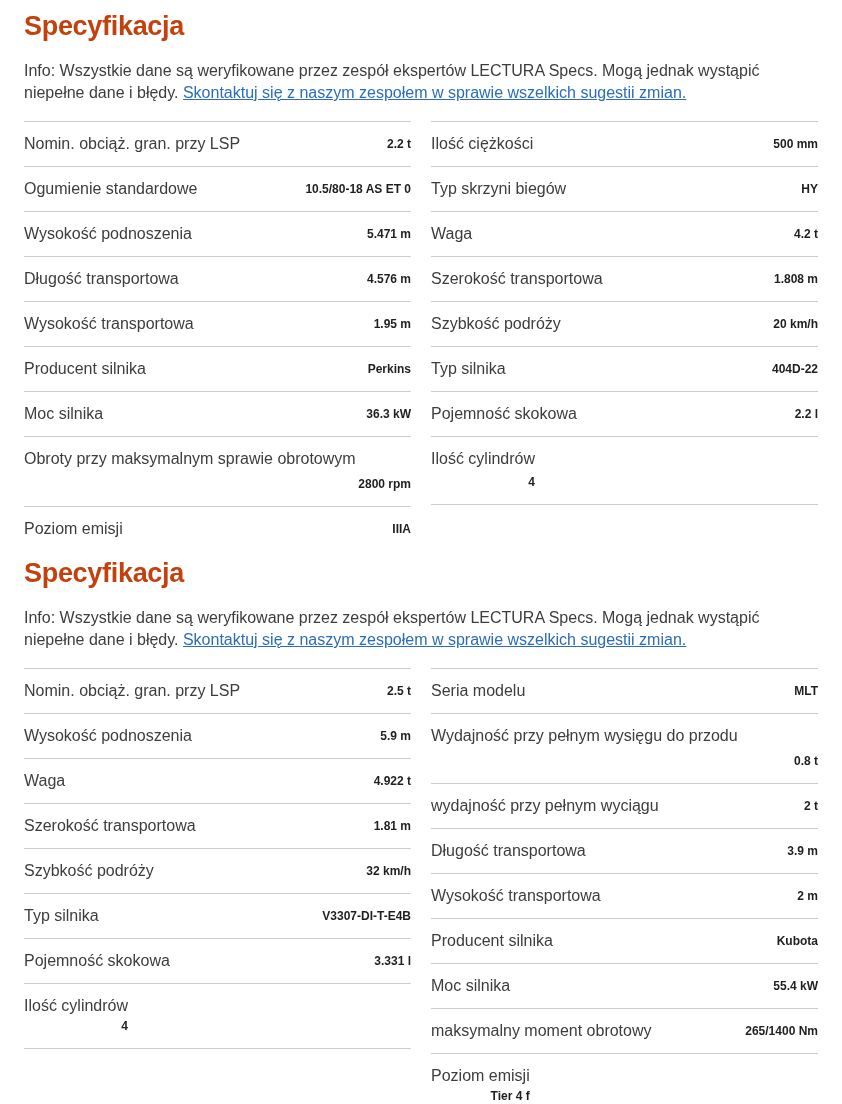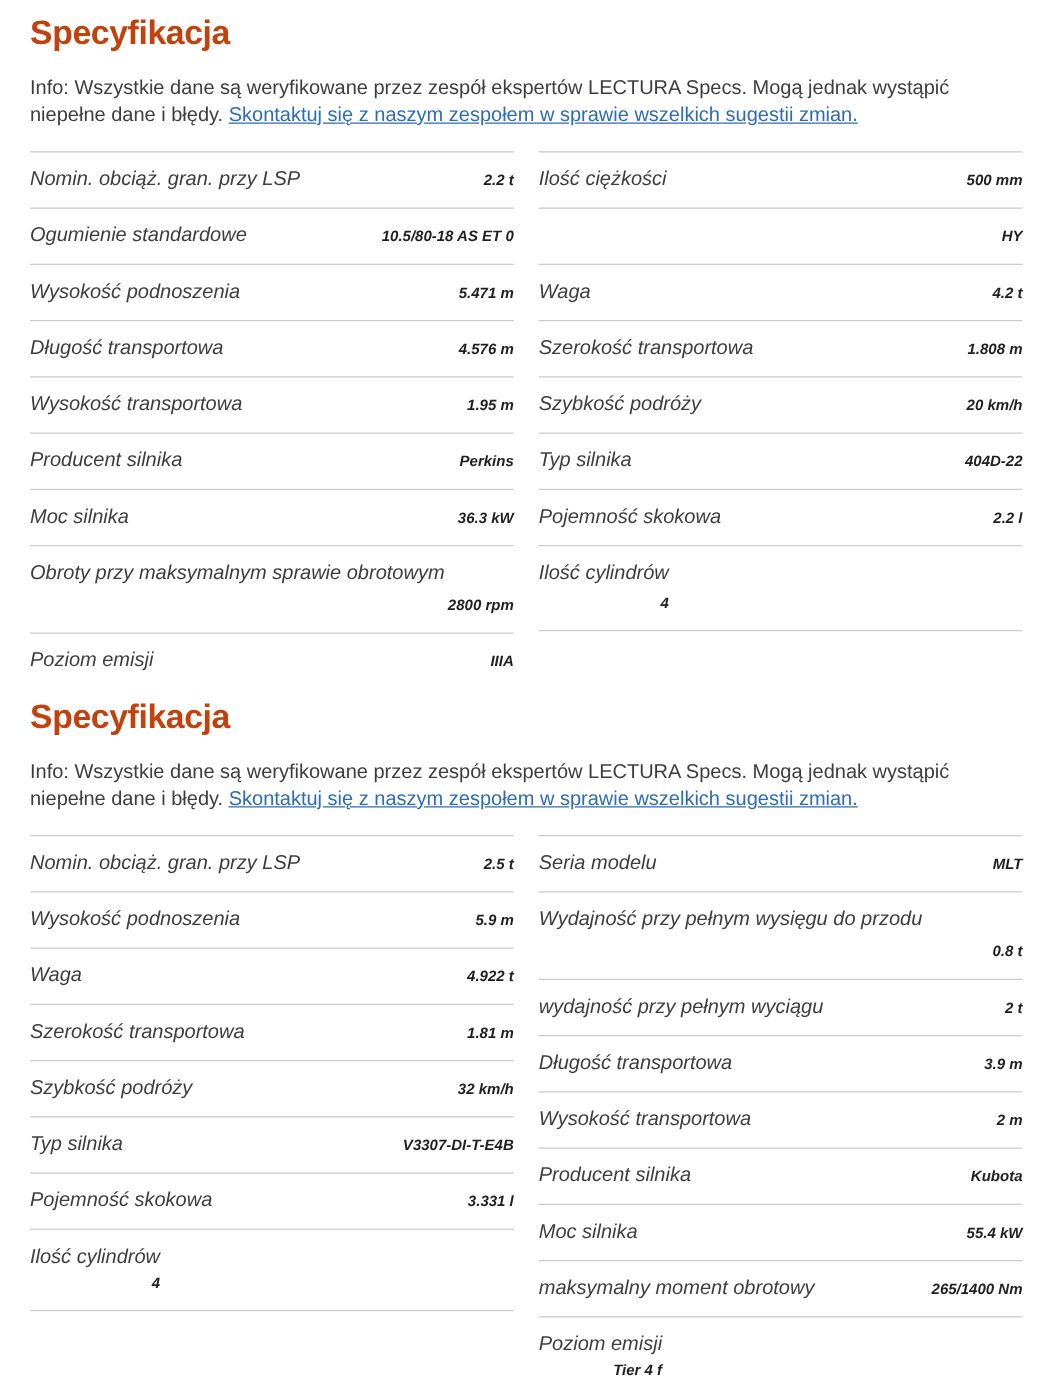--- a/index.html
+++ b/index.html
@@ -44,21 +44,20 @@
   }
   .spec-row {
     display: flex;
     flex-wrap: wrap;
     align-items: center;
     align-content: flex-start;
     column-gap: 0;
     box-sizing: border-box;
     border-top: 1px solid #cccccc;
     padding: 12px 0;
-    font-style: italic;
   }
   .spec-row.row-last { border-bottom: 1px solid #cccccc; flex-direction: column; }
   .spec-row.row-tall { min-height: 69px; }
   .spec-label {
     flex: 1 1 auto;
     font-size: 16px;
     line-height: 20px;
     color: #3d3d3d;
   }
   .spec-value {
@@ -119,20 +118,21 @@
             <span class="spec-label">Poziom emisji</span>
             <span class="spec-value">IIIA</span>
           </div>
         </div>
       <div class="spec-col">
           <div class="spec-row">
             <span class="spec-label">Ilość ciężkości</span>
             <span class="spec-value">500 mm</span>
           </div>
           <div class="spec-row">
+            <span class="spec-label">Typ skrzyni biegów</span>
             <span class="spec-value">HY</span>
           </div>
           <div class="spec-row">
             <span class="spec-label">Waga</span>
             <span class="spec-value">4.2 t</span>
           </div>
           <div class="spec-row">
             <span class="spec-label">Szerokość transportowa</span>
             <span class="spec-value">1.808 m</span>
           </div>

